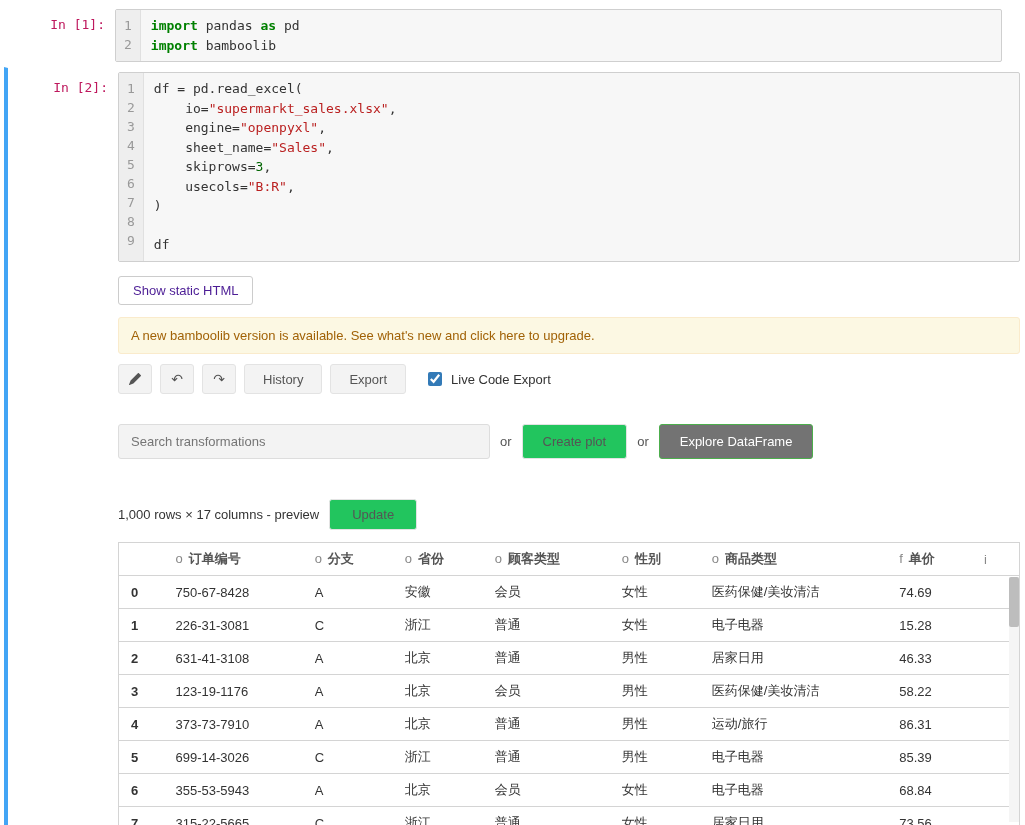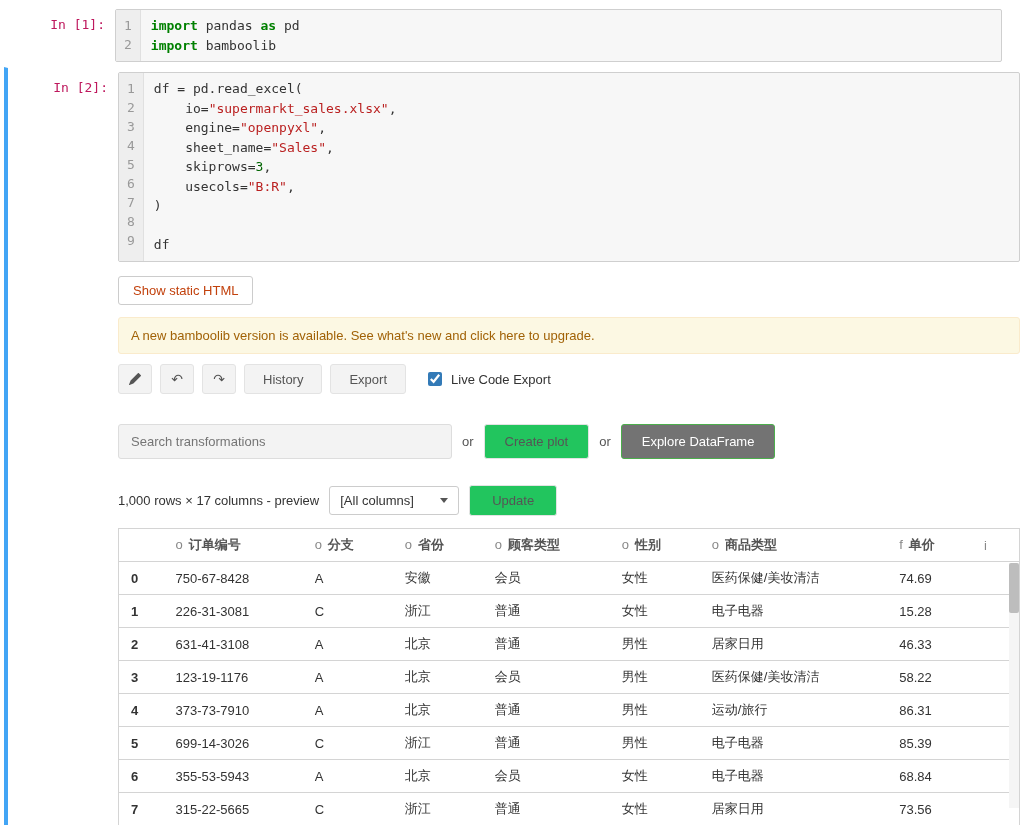--- a/index.html
+++ b/index.html
@@ -55,21 +55,21 @@
   .str-red { color: #BA2121; }
   .num-green { color: #006400; }
 
   .output-area { margin-top: 4px; }
   .btn {
     background: #fff;
     border: 1px solid #ccc;
     border-radius: 3px;
     padding: 6px 14px;
     font-size: 13px;
-    color: #c2410c;
+    color: #4c1d95;
     cursor: pointer;
     line-height: 1.2;
   }
   .alert-bar {
     margin-top: 12px;
     background: #fcf8e3;
     border: 1px solid #faebcc;
     color: #a16207;
     padding: 10px 12px;
     border-radius: 3px;
@@ -111,21 +111,21 @@
     margin-top: 30px;
     display: flex;
     align-items: center;
     gap: 10px;
   }
   .search-input {
     border: 1px solid #ddd;
     background: #f3f3f3;
     border-radius: 3px;
     padding: 9px 12px;
-    width: 334px;
+    width: 372px;
     font-size: 13px;
     color: #555;
   }
   .or-text { color: #555; }
   .btn-grey {
     background: #22c55e;
     border: 1px solid #e3e3e3;
     border-radius: 3px;
     padding: 9px 20px;
     color: #555;
@@ -135,21 +135,21 @@
   .btn-green {
     background: #737373;
     border: 1px solid #4cae4c;
     border-radius: 3px;
     padding: 9px 20px;
     color: #fff;
     cursor: pointer;
     font-size: 13px;
   }
   .preview-row {
-    margin-top: 26px;
+    margin-top: 40px;
     display: flex;
     align-items: center;
     gap: 10px;
   }
   .select-box {
     border: 1px solid #ccc;
     border-radius: 3px;
     padding: 6px 10px;
     width: 130px;
     display: flex;
@@ -278,24 +278,20 @@
         <div class="action-row">
           <input class="search-input" placeholder="Search transformations" style="">
           <span class="or-text">or</span>
           <button class="btn-grey">Create plot</button>
           <span class="or-text">or</span>
           <button class="btn-green">Explore DataFrame</button>
         </div>
 
         <div class="preview-row">
           <span>1,000 rows × 17 columns - preview</span>
-          <div class="select-box">
-            <span>[All columns]</span>
-            <span class="caret-down"></span>
-          </div>
           <button class="btn-grey" style="padding:7px 22px">Update</button>
         </div>
 
         <div class="df-table-wrap">
           <div class="df-scroll">
             <table class="df" id="df-table">
                 <thead>
                   <tr>
                     <th></th>
                     <th><span class="th-type">o</span><span class="th-name">订单编号</span></th>

